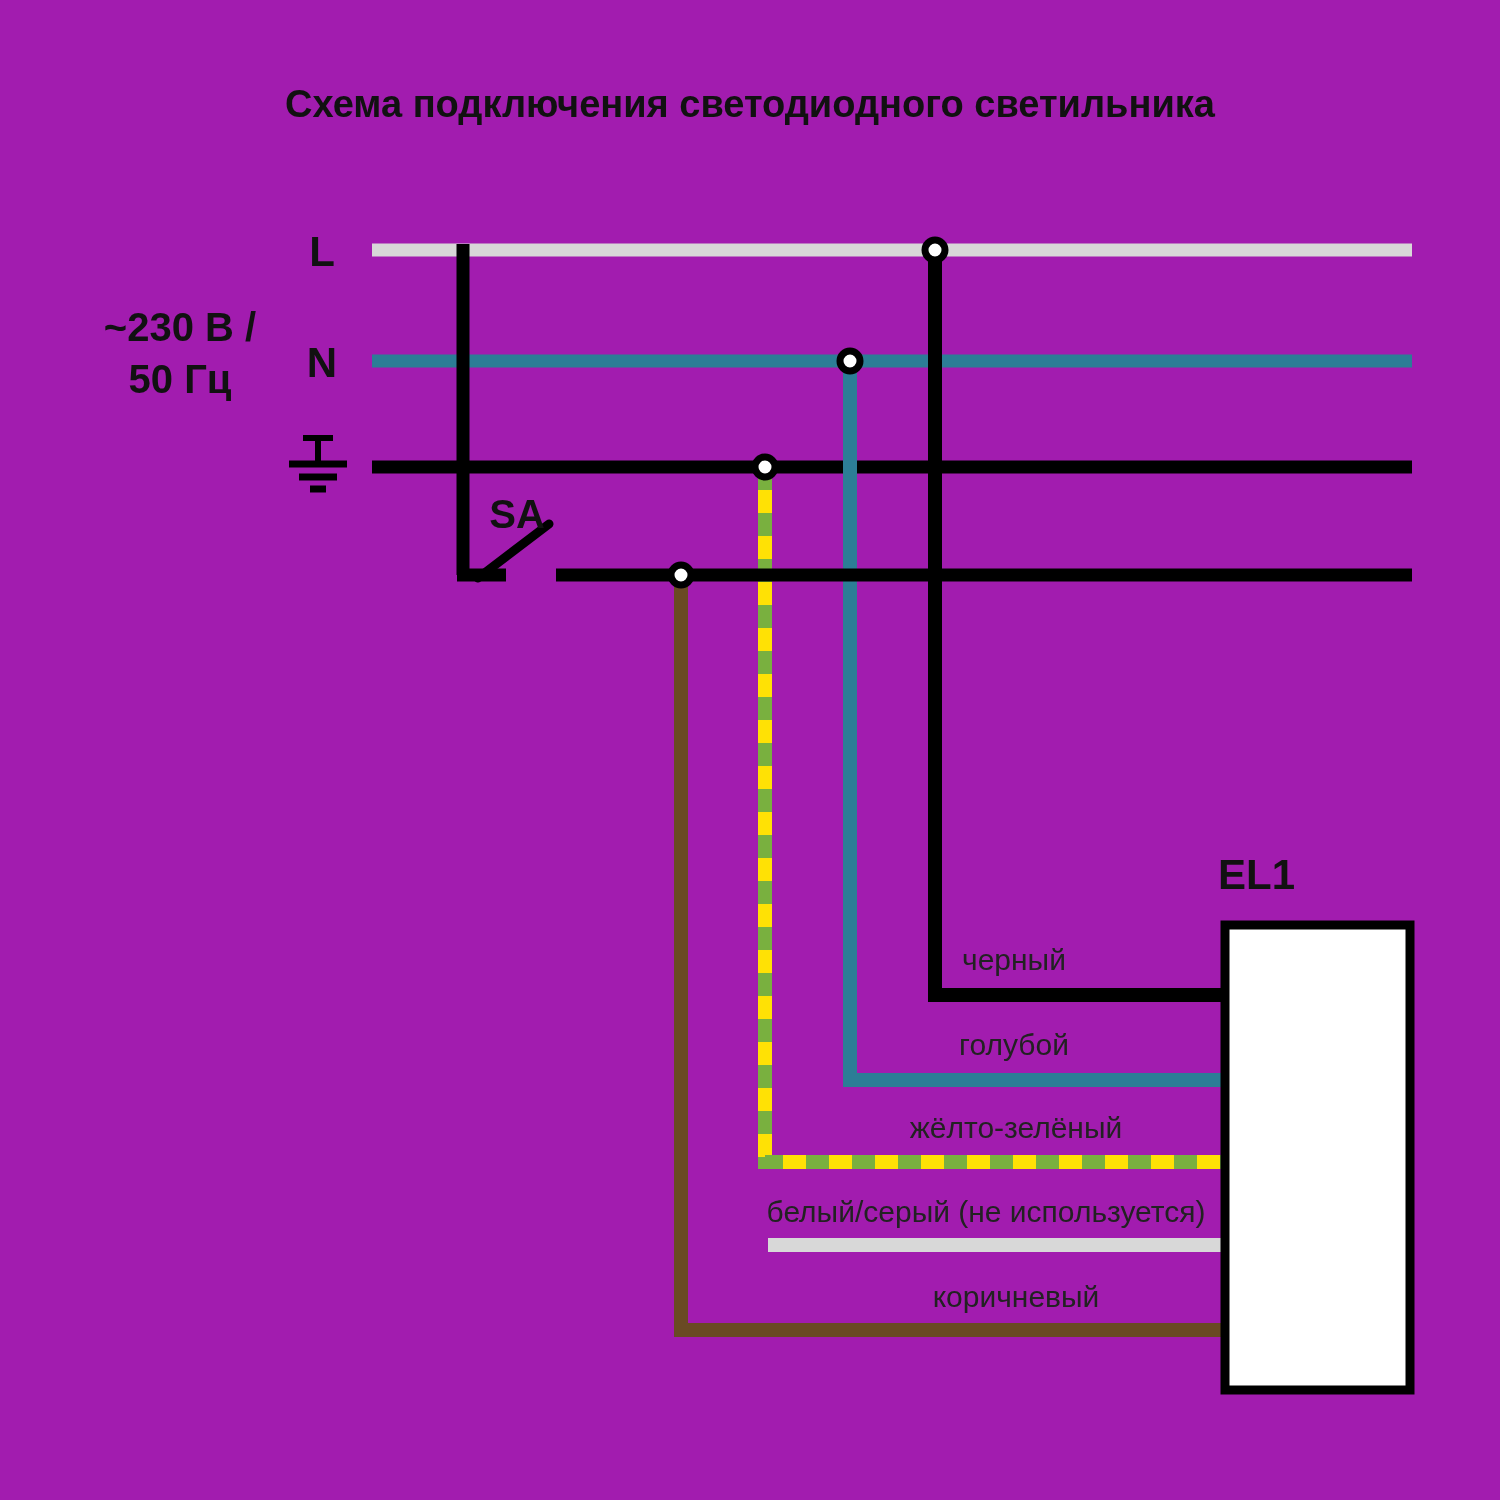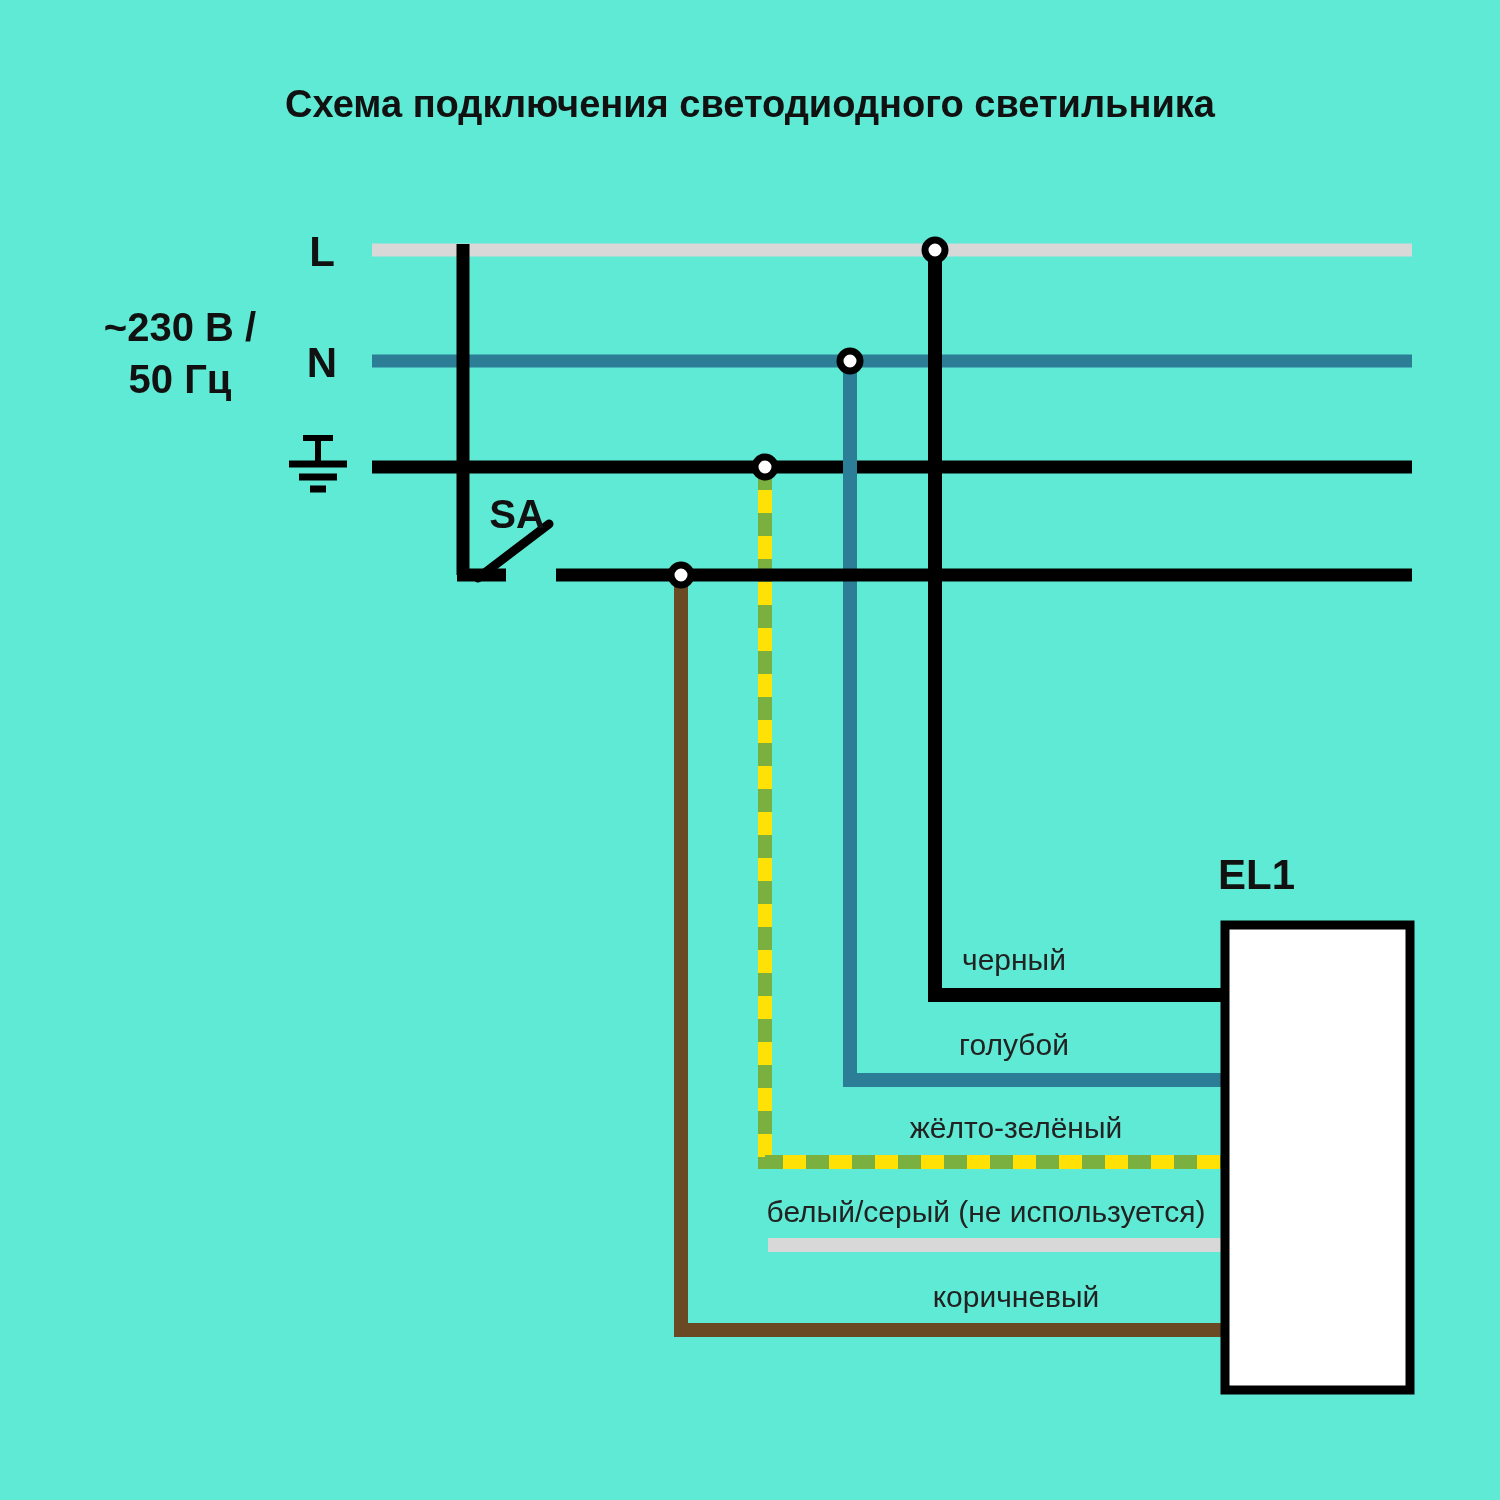--- a/index.html
+++ b/index.html
@@ -4,21 +4,21 @@
 <style>
   html, body {
     margin: 0;
     padding: 0;
     background: #ffffff;
   }
   .canvas {
     position: relative;
     width: 1500px;
     height: 1500px;
-    background: #5eead4;
+    background: #a21caf;
     font-family: "Liberation Sans", sans-serif;
   }
   svg { display: block; }
   text { fill: #111111; }
   .title-text   { font-size: 38px; font-weight: 700; }
   .bus-label    { font-size: 42px; font-weight: 700; }
   .volt-label   { font-size: 40px; font-weight: 700; }
   .comp-label   { font-size: 42px; font-weight: 700; }
   .wire-label   { font-size: 30px; font-weight: 400; fill: #222222; }
 </style>

